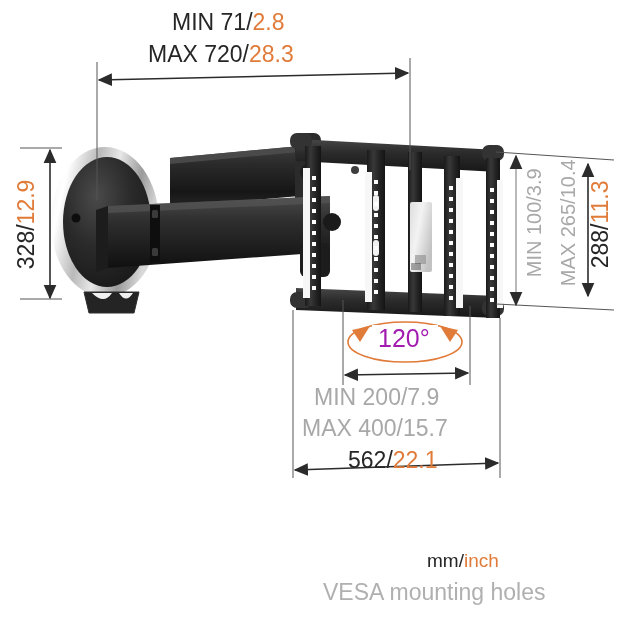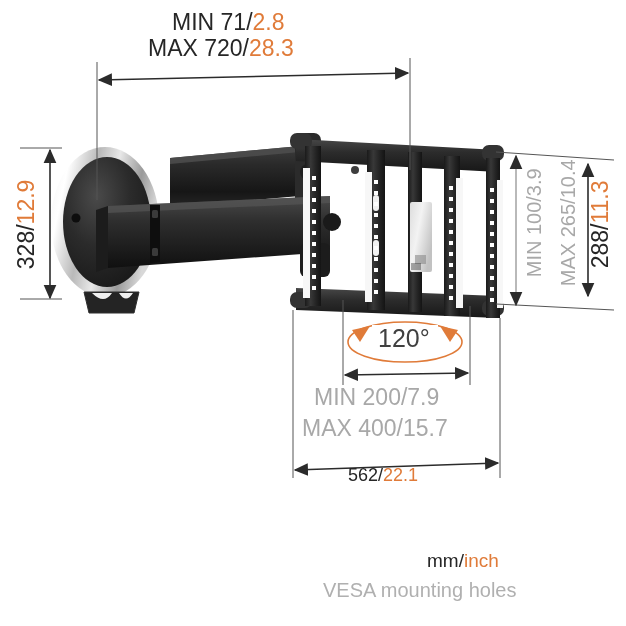--- a/index.html
+++ b/index.html
@@ -27,21 +27,21 @@
     font-family: "Liberation Sans", sans-serif;
     white-space: nowrap;
     line-height: 1.08;
     color: #1a1a1a;
   }
   .dim-label .mm { color: #262626; }
   .dim-label .inch { color: #e07b39; }
   .dim-label.gray { color: #a8a8a8; }
 
   .t-top1 { left: 172px; top: 10px;  font-size: 23px; }
-  .t-top2 { left: 148px; top: 36px;  font-size: 23px; }
+  .t-top2 { left: 148px; top: 42px;  font-size: 23px; }
 
   .t-left {
     left: -44px; top: 212px;
     font-size: 23px;
     transform: rotate(-90deg);
     transform-origin: center center;
     width: 140px;
     text-align: center;
   }
 
@@ -66,29 +66,29 @@
     font-size: 23px;
     transform: rotate(-90deg);
     transform-origin: center center;
     width: 144px;
     text-align: center;
   }
 
   .t-angle {
     left: 378px; top: 325px;
     font-size: 25px;
-    color: #404040;
+    color: #a21caf;
     font-weight: 400;
   }
   .t-b1 { left: 314px; top: 385px; font-size: 23px; }
   .t-b2 { left: 302px; top: 416px; font-size: 23px; }
-  .t-b3 { left: 348px; top: 466px; font-size: 18px; }
+  .t-b3 { left: 348px; top: 448px; font-size: 23px; }
 
   .t-legend1 { left: 427px; top: 551px; font-size: 19px; }
-  .t-legend2 { left: 323px; top: 580px; font-size: 20px; color: #b0b0b0; }
+  .t-legend2 { left: 323px; top: 580px; font-size: 23px; color: #b0b0b0; }
 </style>
 </head>
 <body>
 
 <div id="canvas">
 
   <svg width="626" height="626" viewBox="0 0 626 626">
     <defs>
       <linearGradient id="ringGrad" x1="0" y1="0" x2="1" y2="0.3">
         <stop offset="0%" stop-color="#f2f2f2"></stop>

